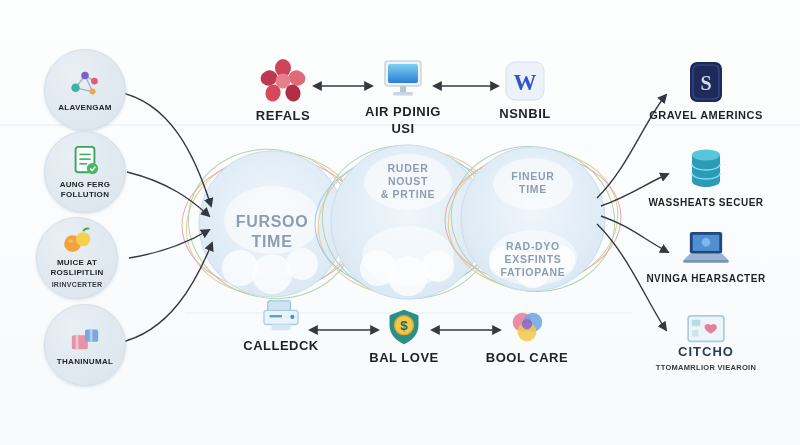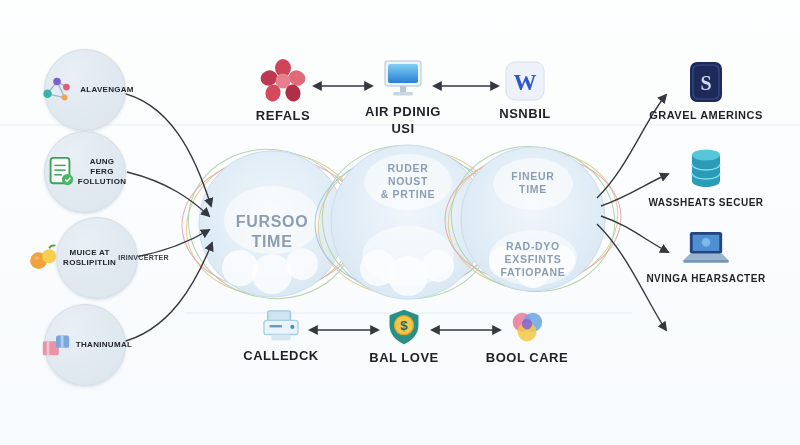--- a/index.html
+++ b/index.html
@@ -4,21 +4,21 @@
 <style>
   * { margin:0; padding:0; box-sizing:border-box; }
   html,body { background:#ffffff; font-family:"Liberation Sans", sans-serif; }
   .stage { position:relative; width:800px; height:445px; background:linear-gradient(180deg,#fdfefe,#f7fafc); overflow:hidden; }
   svg.canvas { position:absolute; left:0; top:0; }
 
   
   .lnode { position:absolute; width:82px; height:82px; border-radius:50%;
            background:radial-gradient(circle at 35% 30%, #e8eff5, #dbe4ec);
            border:1px solid #d3dee7;
-           display:flex; flex-direction:row; align-items:center; justify-content:center;
+           display:flex; flex-direction:column; align-items:center; justify-content:center;
            gap:2px; box-shadow:0 1px 3px rgba(120,140,160,.25); }
   .llabel { font-size:8px; font-weight:bold; color:#22262b; letter-spacing:.3px;
             text-align:center; text-transform:uppercase; white-space:pre-line; line-height:1.25; }
   .llabel.sub { font-size:7px; color:#3a4048; margin-top:1px; }
 
   
   .cnode { position:absolute; width:110px; display:flex; flex-direction:column;
            align-items:center; gap:4px; }
   .nlabel { font-size:13px; font-weight:bold; color:#1e2227; letter-spacing:.5px;
             text-align:center; text-transform:uppercase; white-space:pre-line; line-height:1.3; }
@@ -132,21 +132,21 @@
         <line x1="11" y1="16" x2="23" y2="16" stroke="#3aa55a" stroke-width="1.6"></line>
         <line x1="11" y1="21" x2="19" y2="21" stroke="#3aa55a" stroke-width="1.6"></line>
         <circle cx="25" cy="26" r="6" fill="#47b864"></circle>
         <path d="M22.5 26 l2 2 l3.5 -4" stroke="#ffffff" stroke-width="1.6" fill="none"></path>
       </svg>
     </span>
     <div class="llabel">AUNG FERG
 FOLLUTION</div>
   </div>
 
-  <div class="lnode" style="left:56px;top:217px">
+  <div class="lnode" style="left:36px;top:217px">
     <span class="icn">
       <svg width="36" height="30" viewBox="0 0 38 34">
         <circle cx="14" cy="20" r="9.5" fill="#f2a23c"></circle>
           <circle cx="26" cy="15" r="8" fill="#f6cf4e"></circle>
         <path d="M26 6 q2 -4 7 -3" stroke="#56a347" stroke-width="2.2" fill="none"></path>
         <ellipse cx="12" cy="17" rx="3" ry="2" fill="#f7c27a" opacity="0.7"></ellipse>
       </svg>
     </span>
     <div class="llabel">MUICE AT
 ROSLIPITLIN</div>
@@ -212,21 +212,21 @@
 TIME</div>
   <div class="cloudtext" style="left:358px;top:162px;width:100px">RUDER
 NOUST
 &amp; PRTINE</div>
   <div class="cloudtext" style="left:483px;top:170px;width:100px">FINEUR
 TIME</div>
   <div class="cloudtext" style="left:483px;top:240px;width:100px">RAD-DYO
 EXSFINTS
 FATIOPANE</div>
 
-  <div class="cnode" style="left:226px;top:308px">
+  <div class="cnode" style="left:226px;top:298px">
     <span class="icn">
       <svg width="46" height="36" viewBox="0 0 46 38">
         <rect x="9" y="3" width="24" height="11" rx="2" fill="#cfe4f2" stroke="#9fc6dd" stroke-width="1.4"></rect>
         <rect x="5" y="13" width="36" height="15" rx="3" fill="#e9f3fa" stroke="#a9cde1" stroke-width="1.4"></rect>
         <rect x="11" y="18" width="13" height="2.5" fill="#5f9cc3"></rect>
         <circle cx="35" cy="20" r="2.2" fill="#4a90ba"></circle>
         <rect x="13" y="28" width="20" height="6" rx="1" fill="#d4e7f3"></rect>
       </svg>
     </span>
     <div class="nlabel">CALLEDCK</div>
@@ -284,14 +284,26 @@
         <rect x="11" y="2" width="34" height="23" rx="2.5" fill="#24467e"></rect>
         <rect x="14" y="5" width="28" height="17" fill="#4f8fd2"></rect>
         <circle cx="28" cy="13" r="4.5" fill="#7fb8ea"></circle>
         <path d="M5 31 L11 25 H45 L51 31 Z" fill="#9ab4cf"></path>
         <rect x="4" y="31" width="48" height="3.5" rx="1.7" fill="#7694b3"></rect>
       </svg>
     </span>
     <div class="nlabel" style="font-size:10px">NVINGA HEARSACTER</div>
   </div>
 
+  <div class="cnode" style="left:646px;top:314px;width:120px">
+    <span class="icn">
+      <svg width="48" height="32" viewBox="0 0 48 34">
+        <rect x="5" y="2" width="38" height="27" rx="3" fill="#eef5fa" stroke="#a9cde1" stroke-width="1.8"></rect>
+        <rect x="9" y="6" width="9" height="7" rx="1" fill="#bcd9ea"></rect>
+        <path d="M29 12 c-2.5 -2.6 -6.5 -1 -6.5 2 c0 2.6 3.5 4.8 6.5 7 c3 -2.2 6.5 -4.4 6.5 -7 c0 -3 -4 -4.6 -6.5 -2 Z" fill="#e87f9a"></path>
+        <rect x="9" y="17" width="7" height="7" rx="1" fill="#cfe3f0"></rect>
+      </svg>
+    </span>
+    <div class="bigname">CITCHO</div>
+    <div class="nsub">TTOMAMRLIOR VIEAROIN</div>
+  </div>
 
 </div>
 
 </body></html>

